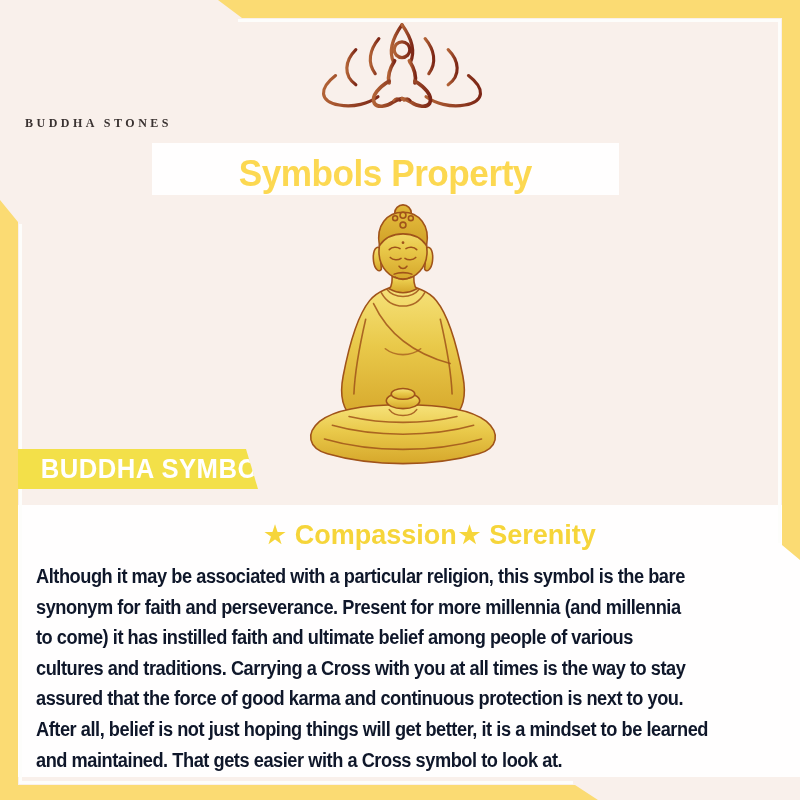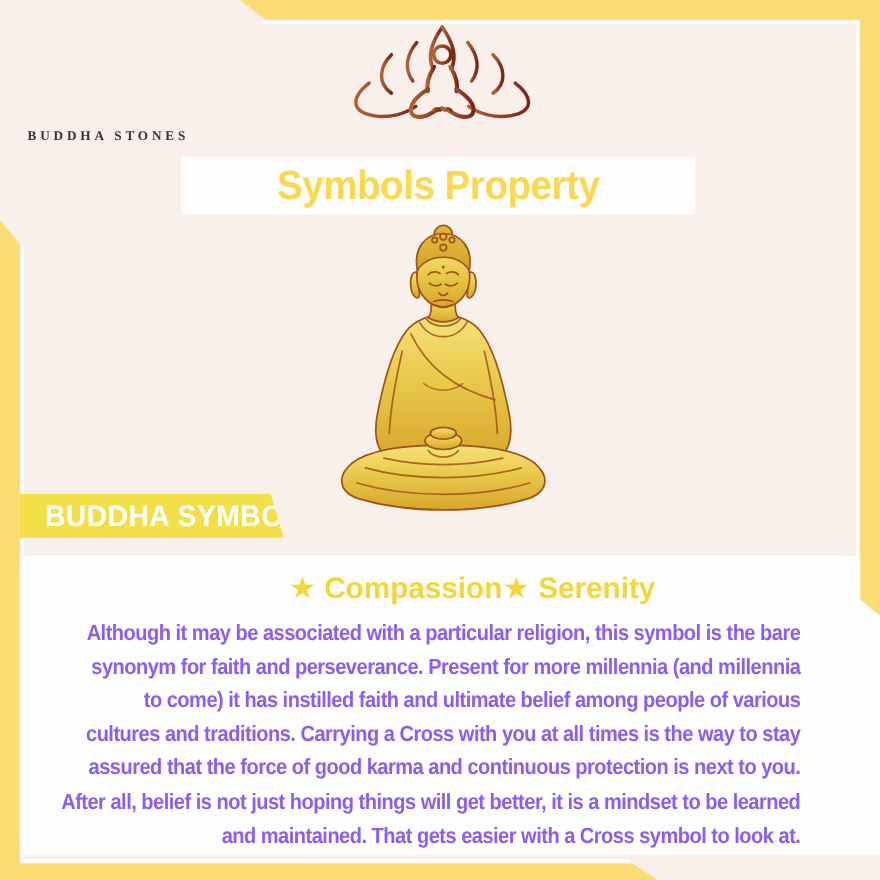--- a/index.html
+++ b/index.html
@@ -9,22 +9,22 @@
   
   .panel-white{position:absolute;left:0;top:505px;width:800px;height:272px;background:#fffefe;z-index:1;}
   #corner-accents{position:absolute;left:0;top:0;width:800px;height:800px;z-index:2;pointer-events:none;}
 
   
   .logo-wrap{position:absolute;left:282px;top:22px;width:240px;height:96px;z-index:3;}
   .brand-name{position:absolute;left:0;top:116px;width:800px;text-align:left;z-index:3;
     font-family:"Liberation Serif",serif;font-size:12px;font-weight:600;letter-spacing:3.5px;color:#3a3231;margin-left:25px;}
 
   
-  .heading-bar{position:absolute;left:165px;top:143px;width:467px;height:52px;background:#fffefe;z-index:3;
-    display:flex;align-items:center;justify-content:center;}
+  .heading-bar{position:absolute;left:152px;top:143px;width:467px;height:52px;background:#fffefe;z-index:3;
+    display:flex;align-items:flex-end;justify-content:center;}
   .heading-title{font-size:37px;font-weight:800;color:#fcd851;letter-spacing:-0.5px;
     transform:scaleX(0.95);transform-origin:center;white-space:nowrap;}
 
   
   .statue-wrap{position:absolute;left:295px;top:200px;width:216px;height:270px;z-index:3;}
 
   
   .badge{position:absolute;left:18px;top:449px;width:240px;height:40px;background:#f3e049;z-index:3;
     clip-path:polygon(0 0,95% 0,100% 100%,0 100%);
     display:flex;align-items:center;}
@@ -32,21 +32,21 @@
     transform:scaleX(0.95);transform-origin:left;white-space:nowrap;}
 
   
   .traits{position:absolute;left:0;top:520px;width:800px;text-align:center;z-index:3;
     color:#f6d53a;font-size:27px;font-weight:800;white-space:nowrap;margin-left:30px;}
   .traits .star{font-size:24px;position:relative;top:-1px;}
   .traits .star.first{margin-right:9px;}
   .traits .star.second{margin-left:2px;margin-right:9px;}
 
   
-  .description{position:absolute;left:36px;top:561px;width:760px;z-index:3;color:#8b5cf6;text-align:right;}
+  .description{position:absolute;left:36px;top:561px;width:760px;z-index:3;color:#0f172a;}
   .desc-line{font-size:20px;font-weight:700;line-height:30.6px;letter-spacing:-0.5px;
     transform:scaleX(0.91);transform-origin:left;white-space:nowrap;}
 </style>
 </head>
 <body>
 
 <div id="canvas">
 
   <div class="panel-white"></div>
 

